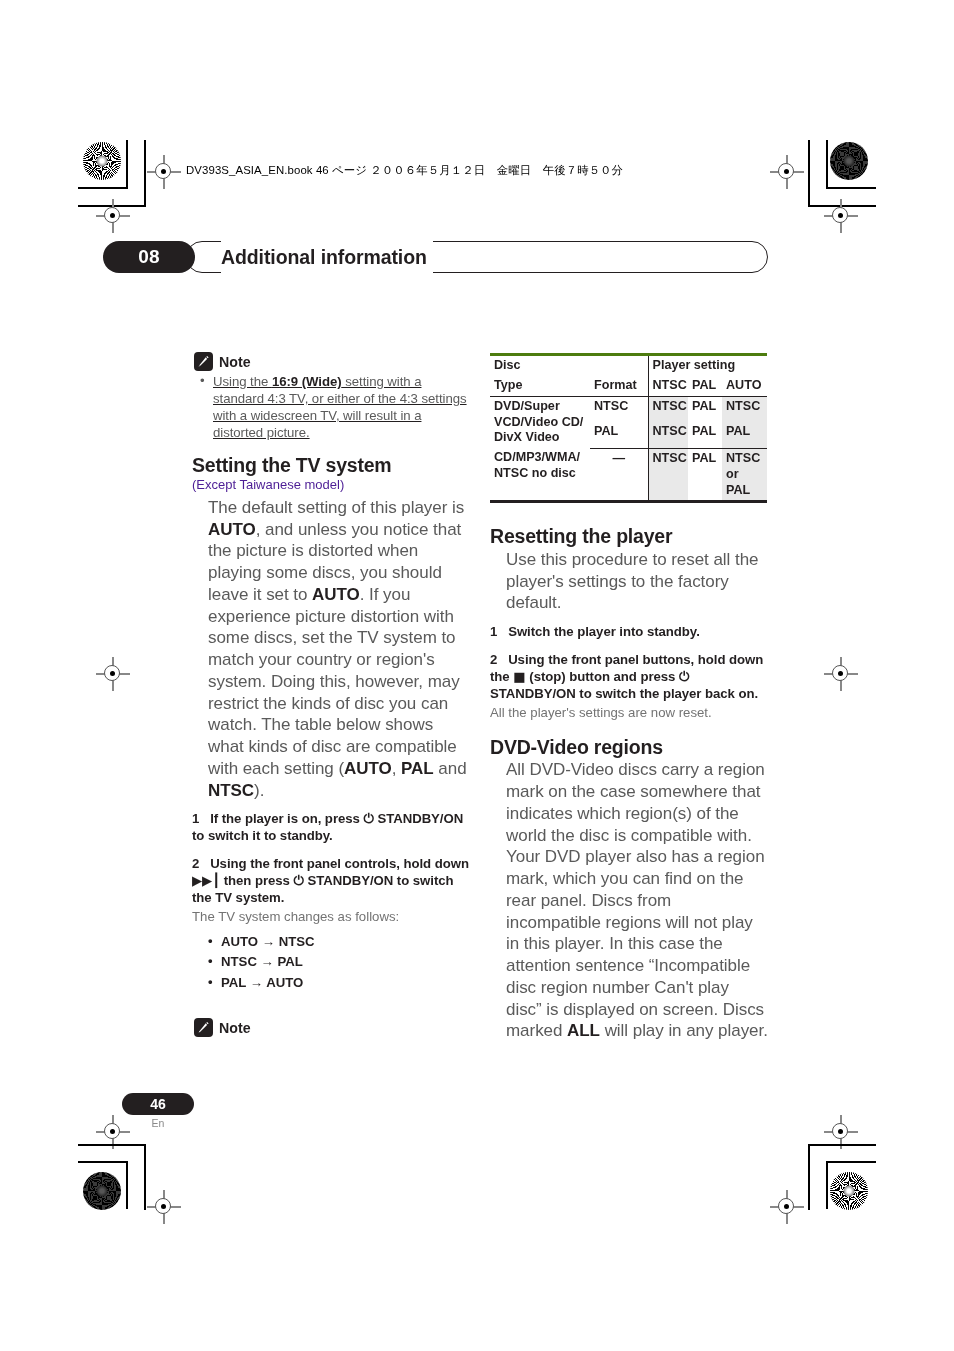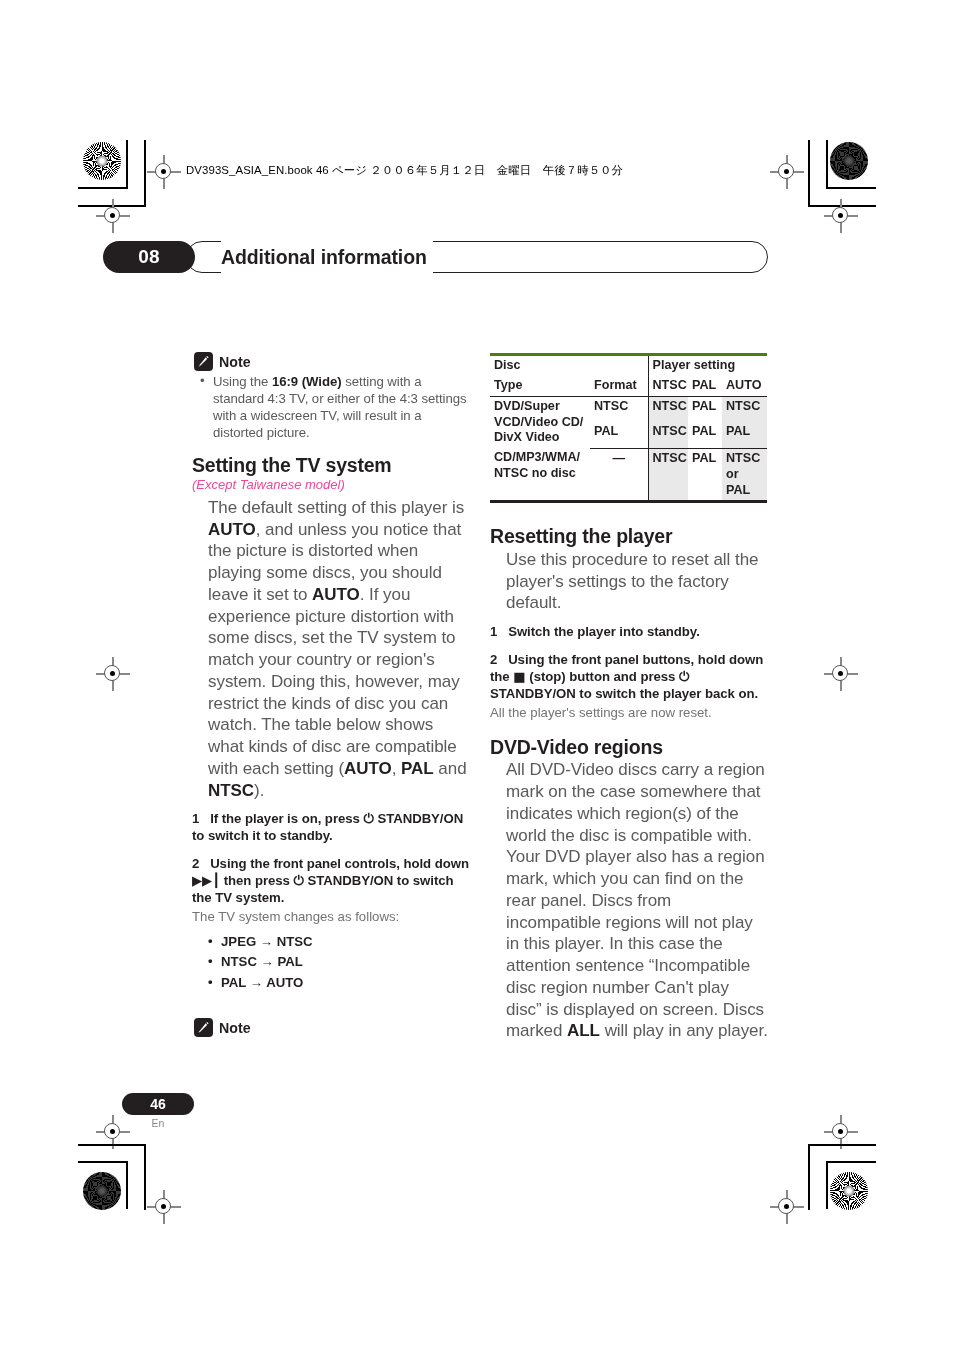--- a/index.html
+++ b/index.html
@@ -163,23 +163,22 @@
   h2.sect {
     font-size: 19.5px;
     font-weight: bold;
     margin: 0 0 1px 0;
     letter-spacing: -0.2px;
     color: #231f20;
     line-height: 1.16;
   }
   .subhead-italic {
     font-size: 13px;
-    font-style: italic;
     margin: 0 0 4px 0;
-    color: #ec4899;
+    color: #4c1d95;
     line-height: 1.2;
   }
   p.body {
     font-size: 17px;
     line-height: 1.28;
     margin: 0 0 10px 16px;
     color: #5a5a5a;
     letter-spacing: -0.05px;
   }
   p.body b, .step b { color: #231f20; }
@@ -239,20 +238,21 @@
   .note-icon svg { position: absolute; left: 2px; top: 2px; }
   .note-label {
     font-size: 14.2px;
     font-weight: bold;
     color: #231f20;
   }
   ul.note-list {
     list-style: none;
     margin: 0;
     padding: 0 0 0 8px;
+    text-decoration: underline;
   }
   ul.note-list li {
     position: relative;
     padding-left: 13px;
     font-size: 13.2px;
     line-height: 1.28;
     color: #5a5a5a;
     letter-spacing: -0.05px;
   }
   ul.note-list li::before {
@@ -444,21 +444,21 @@
   <div class="step">
     <span>1</span>&nbsp;&nbsp;&nbsp;<span>If the player is on, press <span class="sym">⏻</span> STANDBY/ON to switch it to standby.</span>
   </div>
 
   <div class="step step-gap">
     <span>2</span>&nbsp;&nbsp;&nbsp;<span>Using the front panel controls, hold down <span class="sym">▶▶┃</span> then press <span class="sym">⏻</span> STANDBY/ON to switch the TV system.</span>
   </div>
   <div class="after-step">The TV system changes as follows:</div>
 
   <ul class="arrowlist">
-    <li>JPEG → NTSC</li>
+    <li>AUTO → NTSC</li>
     <li>NTSC → PAL</li>
     <li>PAL → AUTO</li>
   </ul>
 
   <div class="note-block" style="margin-top:24px;">
     <div class="note-head">
       <span class="note-icon">
         <svg width="15" height="15" viewBox="0 0 15 15">
           <path d="M3.4 11.2 L2.6 12.4 L4.0 11.9 L11.1 4.9 L9.8 3.3 Z" fill="#ffffff"></path>
           <path d="M10.3 2.7 L11.7 4.3 L12.6 3.4 L11.2 1.9 Z" fill="#ffffff"></path>

